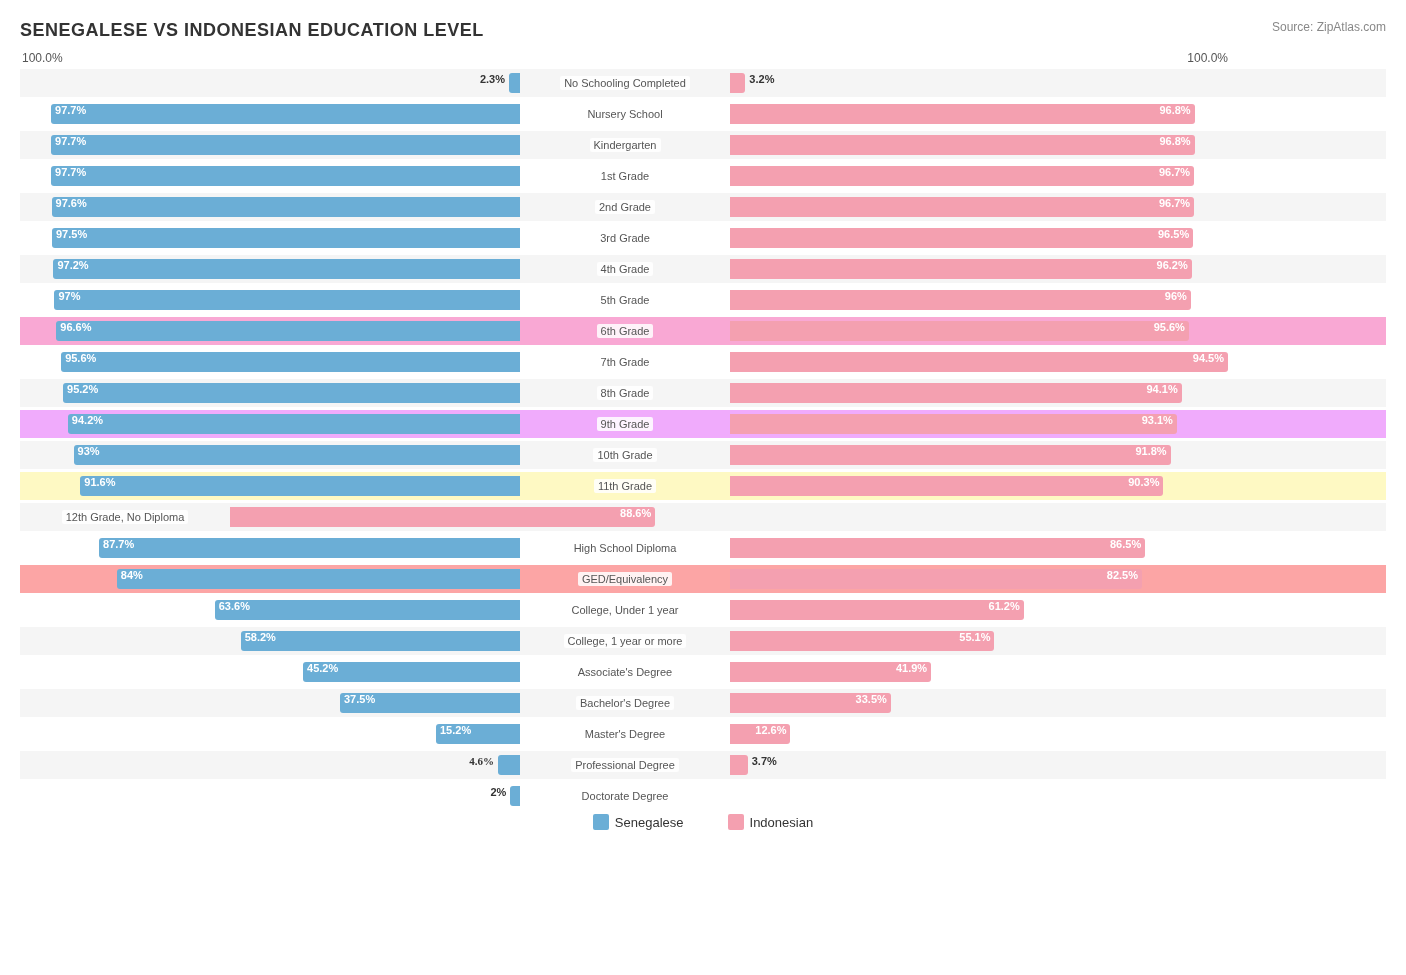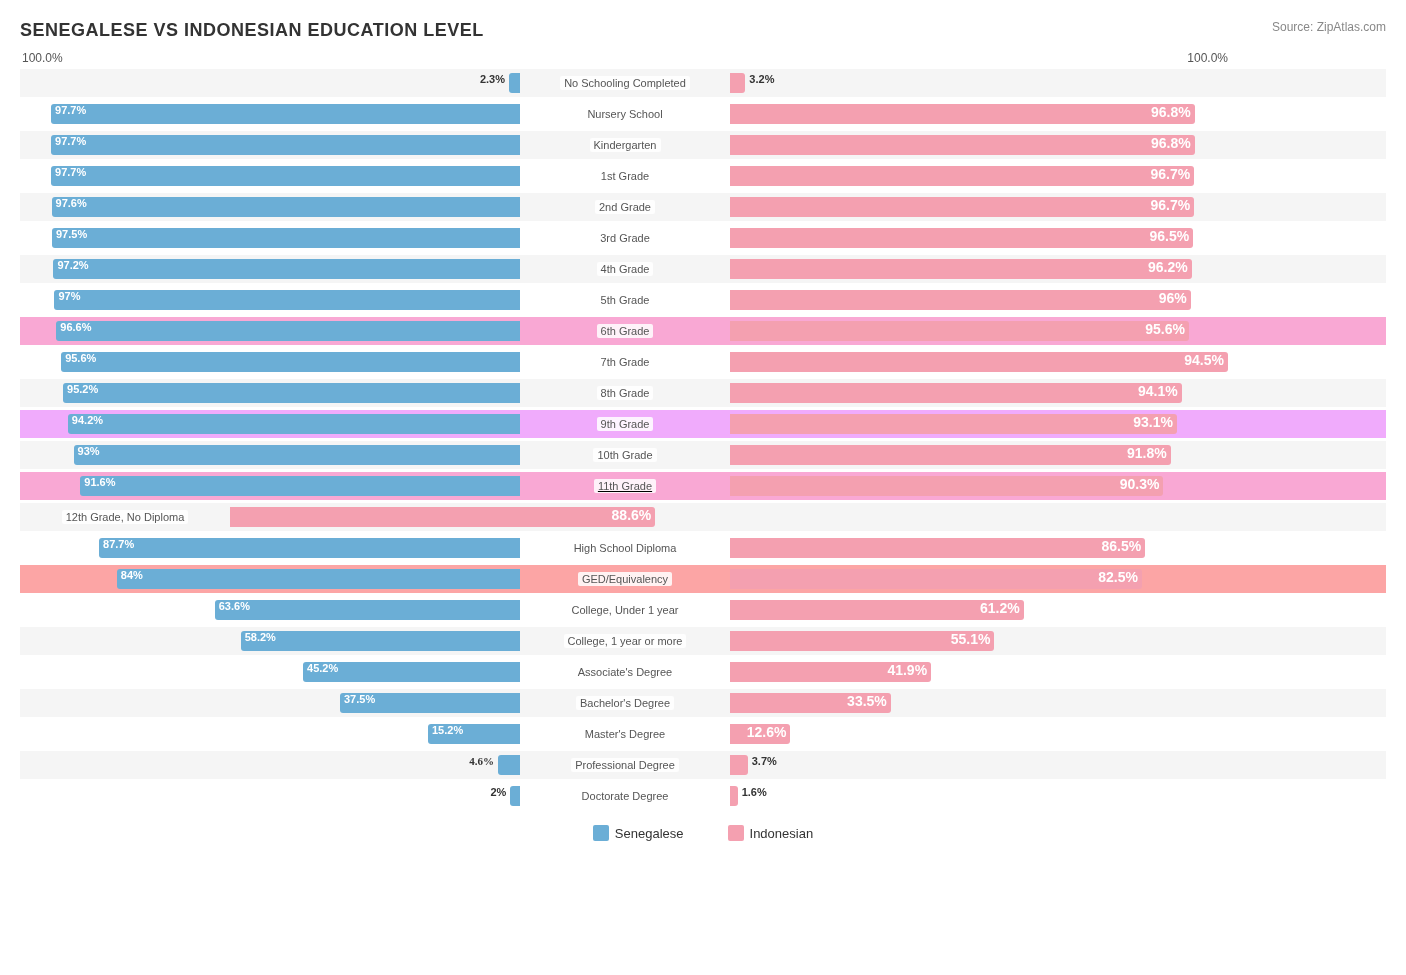--- a/index.html
+++ b/index.html
@@ -102,21 +102,21 @@
       position: absolute;
       left: 4px;
       font-size: 11px;
       font-weight: bold;
       color: #fff;
       white-space: nowrap;
     }
     .val-right {
       position: absolute;
       right: 4px;
-      font-size: 14px;
+      font-size: 11px;
       font-weight: bold;
       color: #fff;
       white-space: nowrap;
     }
     .val-left-outside {
       position: absolute;
       right: calc(100% + 4px);
       font-size: 11px;
       font-weight: bold;
       color: #555;
@@ -127,21 +127,21 @@
       left: calc(100% + 4px);
       font-size: 11px;
       font-weight: bold;
       color: #555;
       white-space: nowrap;
     }
     .legend {
       display: flex;
       justify-content: center;
       gap: 44px;
-      margin-top: 15px;
+      margin-top: 4px;
     }
     .legend-item {
       display: flex;
       align-items: center;
       gap: 6px;
       font-size: 13px;
       color: #333;
     }
     .legend-box {
       width: 16px;
@@ -399,21 +399,21 @@
           <div class="label-section">
             <span>10th Grade</span>
           </div>
           <div class="right-section">
             <div class="bar-right" style="width: 440.64px;">
               <span class="val-right">91.8%</span>
             </div>
           </div>
         </div>
       </div>
-      <div class="bar-row" style="background: #f9a8d4; text-decoration: underline;">
+      <div class="bar-row" style="background: #fef9c3;">
         <div class="row-inner">
           <div class="left-section">
             <div class="bar-left" style="width: 439.68px;">
               <span class="val-left">91.6%</span>
             </div>
           </div>
           <div class="label-section">
             <span>11th Grade</span>
           </div>
           <div class="right-section">
@@ -533,21 +533,21 @@
           <div class="right-section">
             <div class="bar-right" style="width: 160.8px;">
               <span class="val-right">33.5%</span>
             </div>
           </div>
         </div>
       </div>
       <div class="bar-row" style="background: rgb(255, 255, 255);">
         <div class="row-inner">
           <div class="left-section">
-            <div class="bar-left" style="width: 92px;">
+            <div class="bar-left" style="width: 84px;">
               <span class="val-left">15.2%</span>
             </div>
           </div>
           <div class="label-section">
             <span>Master's Degree</span>
           </div>
           <div class="right-section">
             <div class="bar-right" style="width: 60.48px;">
               <span class="val-right">12.6%</span>
             </div>
@@ -573,25 +573,20 @@
       </div>
       <div class="bar-row" style="background: rgb(255, 255, 255);">
         <div class="row-inner">
           <div class="left-section">
             <div class="bar-left" style="width: 9.6px;">
               <span class="val-left-outside" style="color: rgb(51, 51, 51);">2%</span>
             </div>
           </div>
           <div class="label-section">
             <span>Doctorate Degree</span>
-          </div>
-          <div class="right-section">
-            <div class="bar-right" style="width: 7.68px;">
-              <span class="val-right-outside" style="color: rgb(51, 51, 51);">1.6%</span>
-            </div>
           </div>
         </div>
       </div>
     </div>
 
   <div class="legend">
     <div class="legend-item">
       <div class="legend-box" style="background:#6baed6;"></div>
       <span>Senegalese</span>
     </div>

